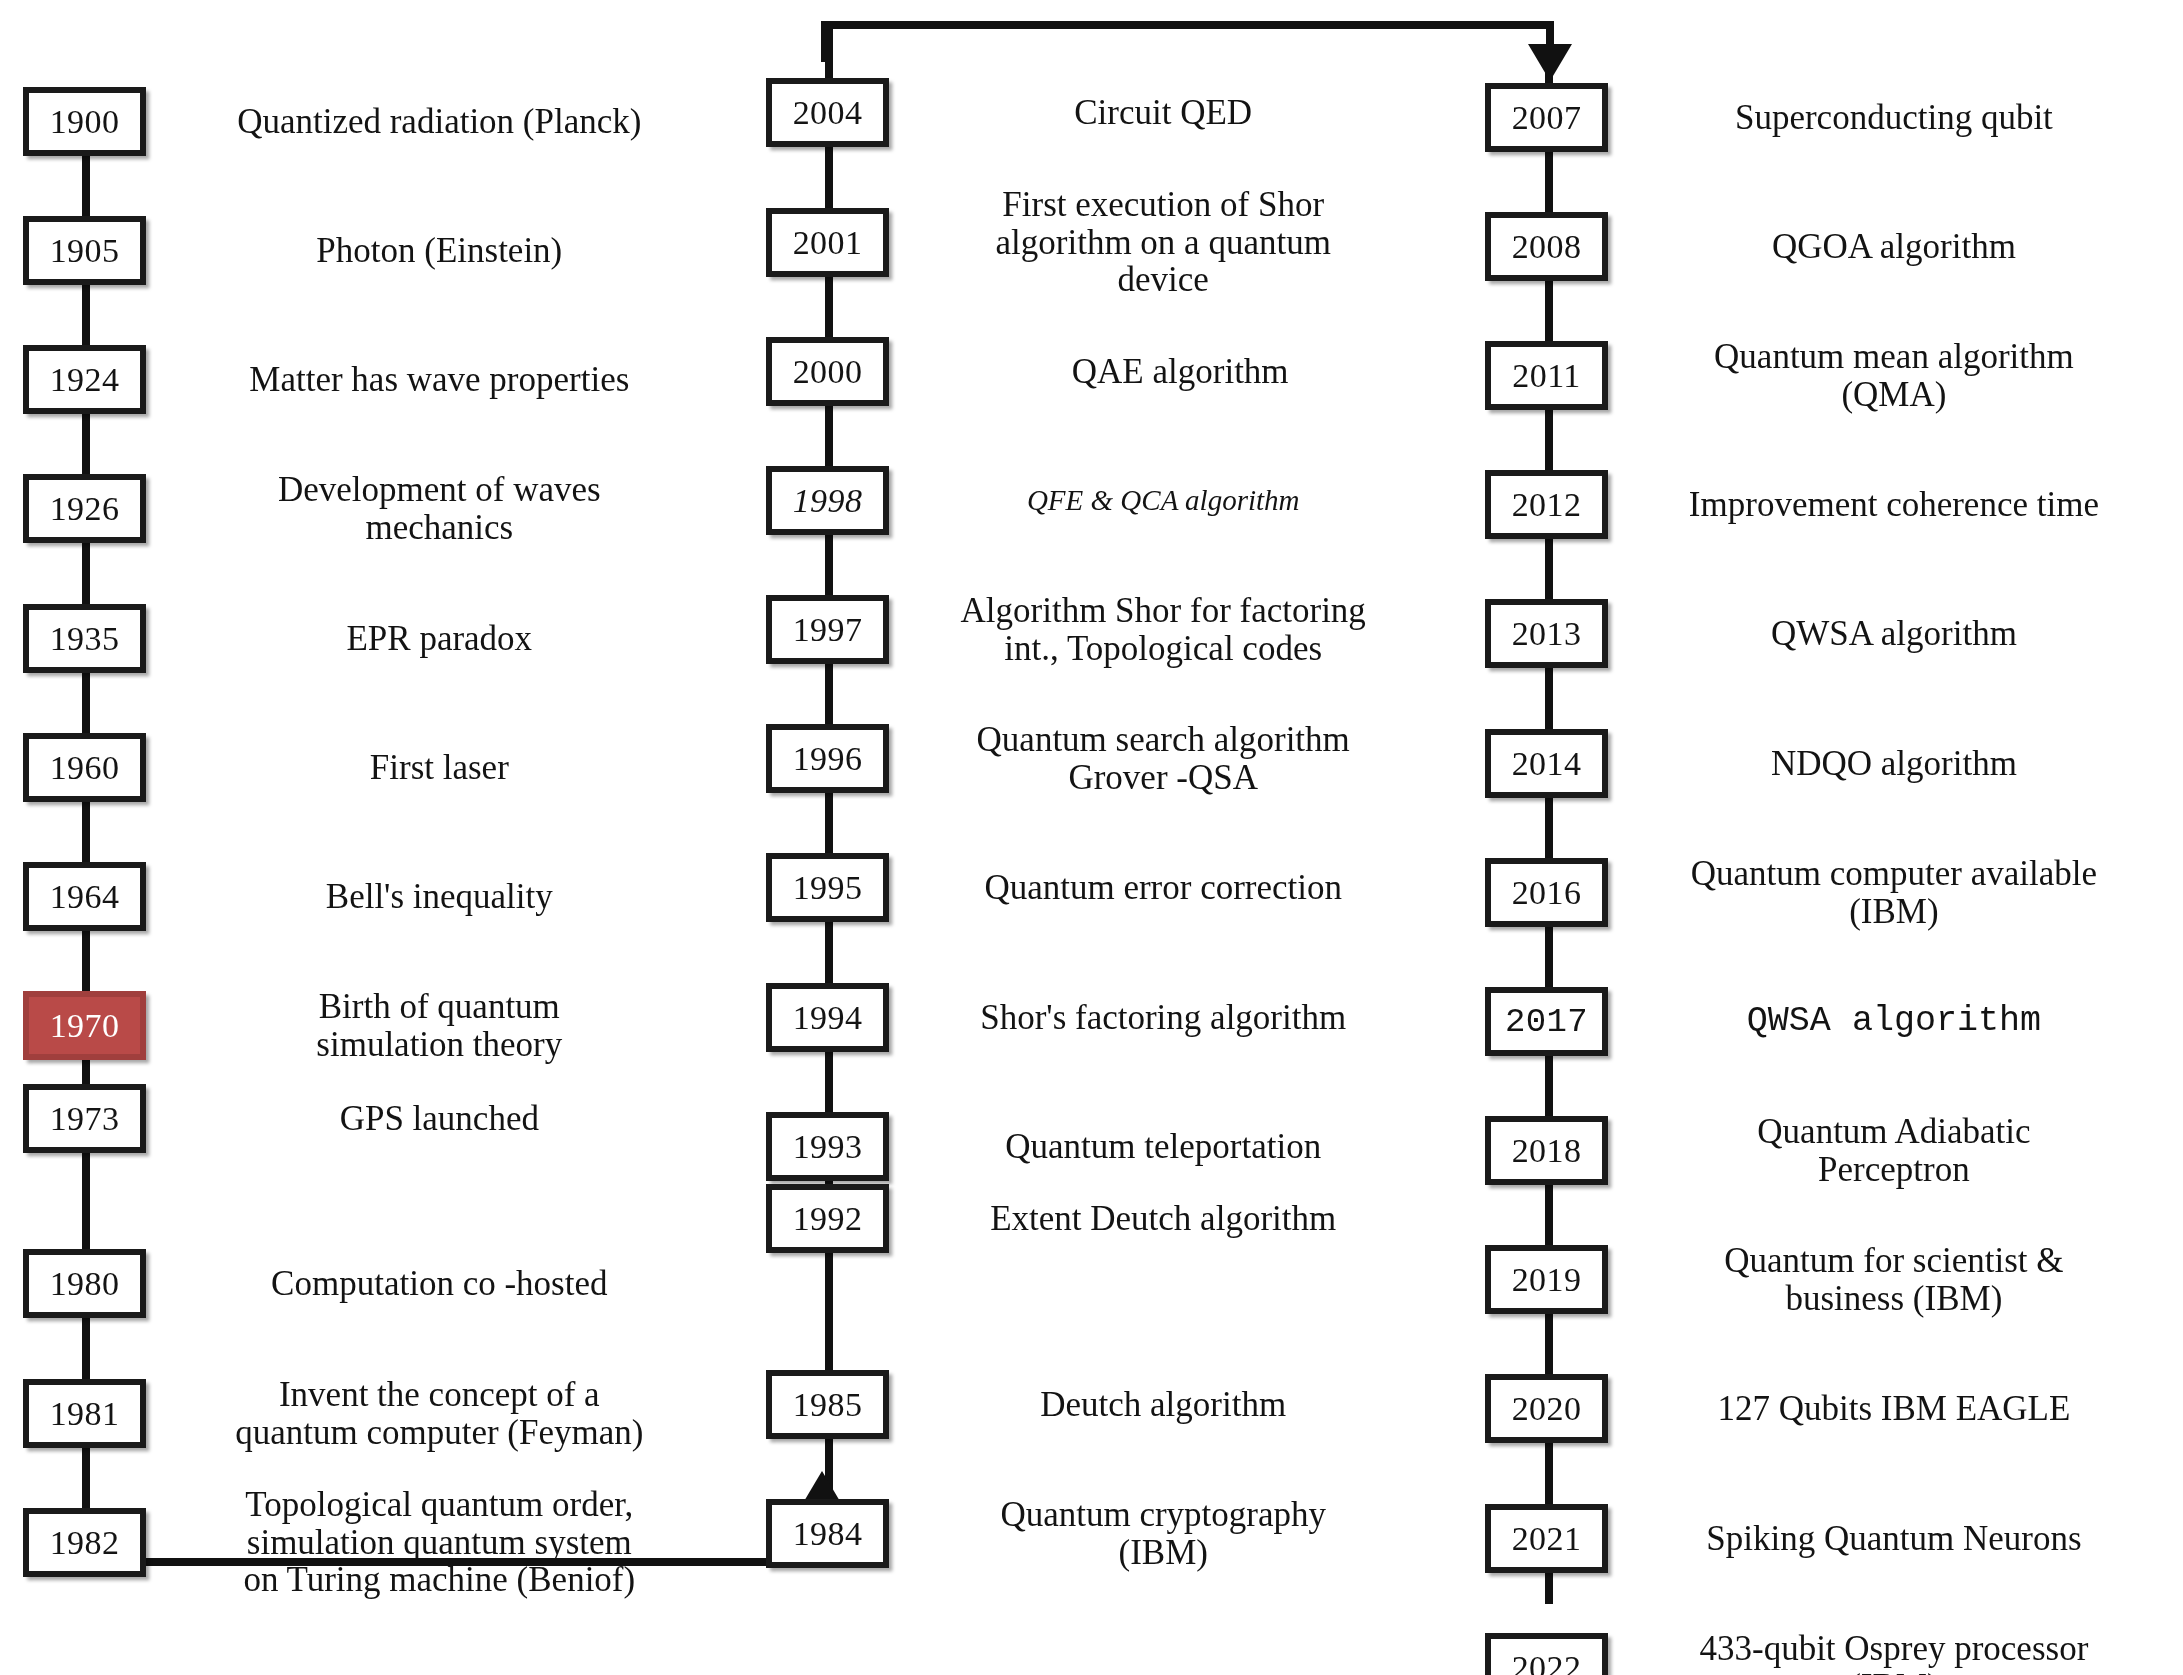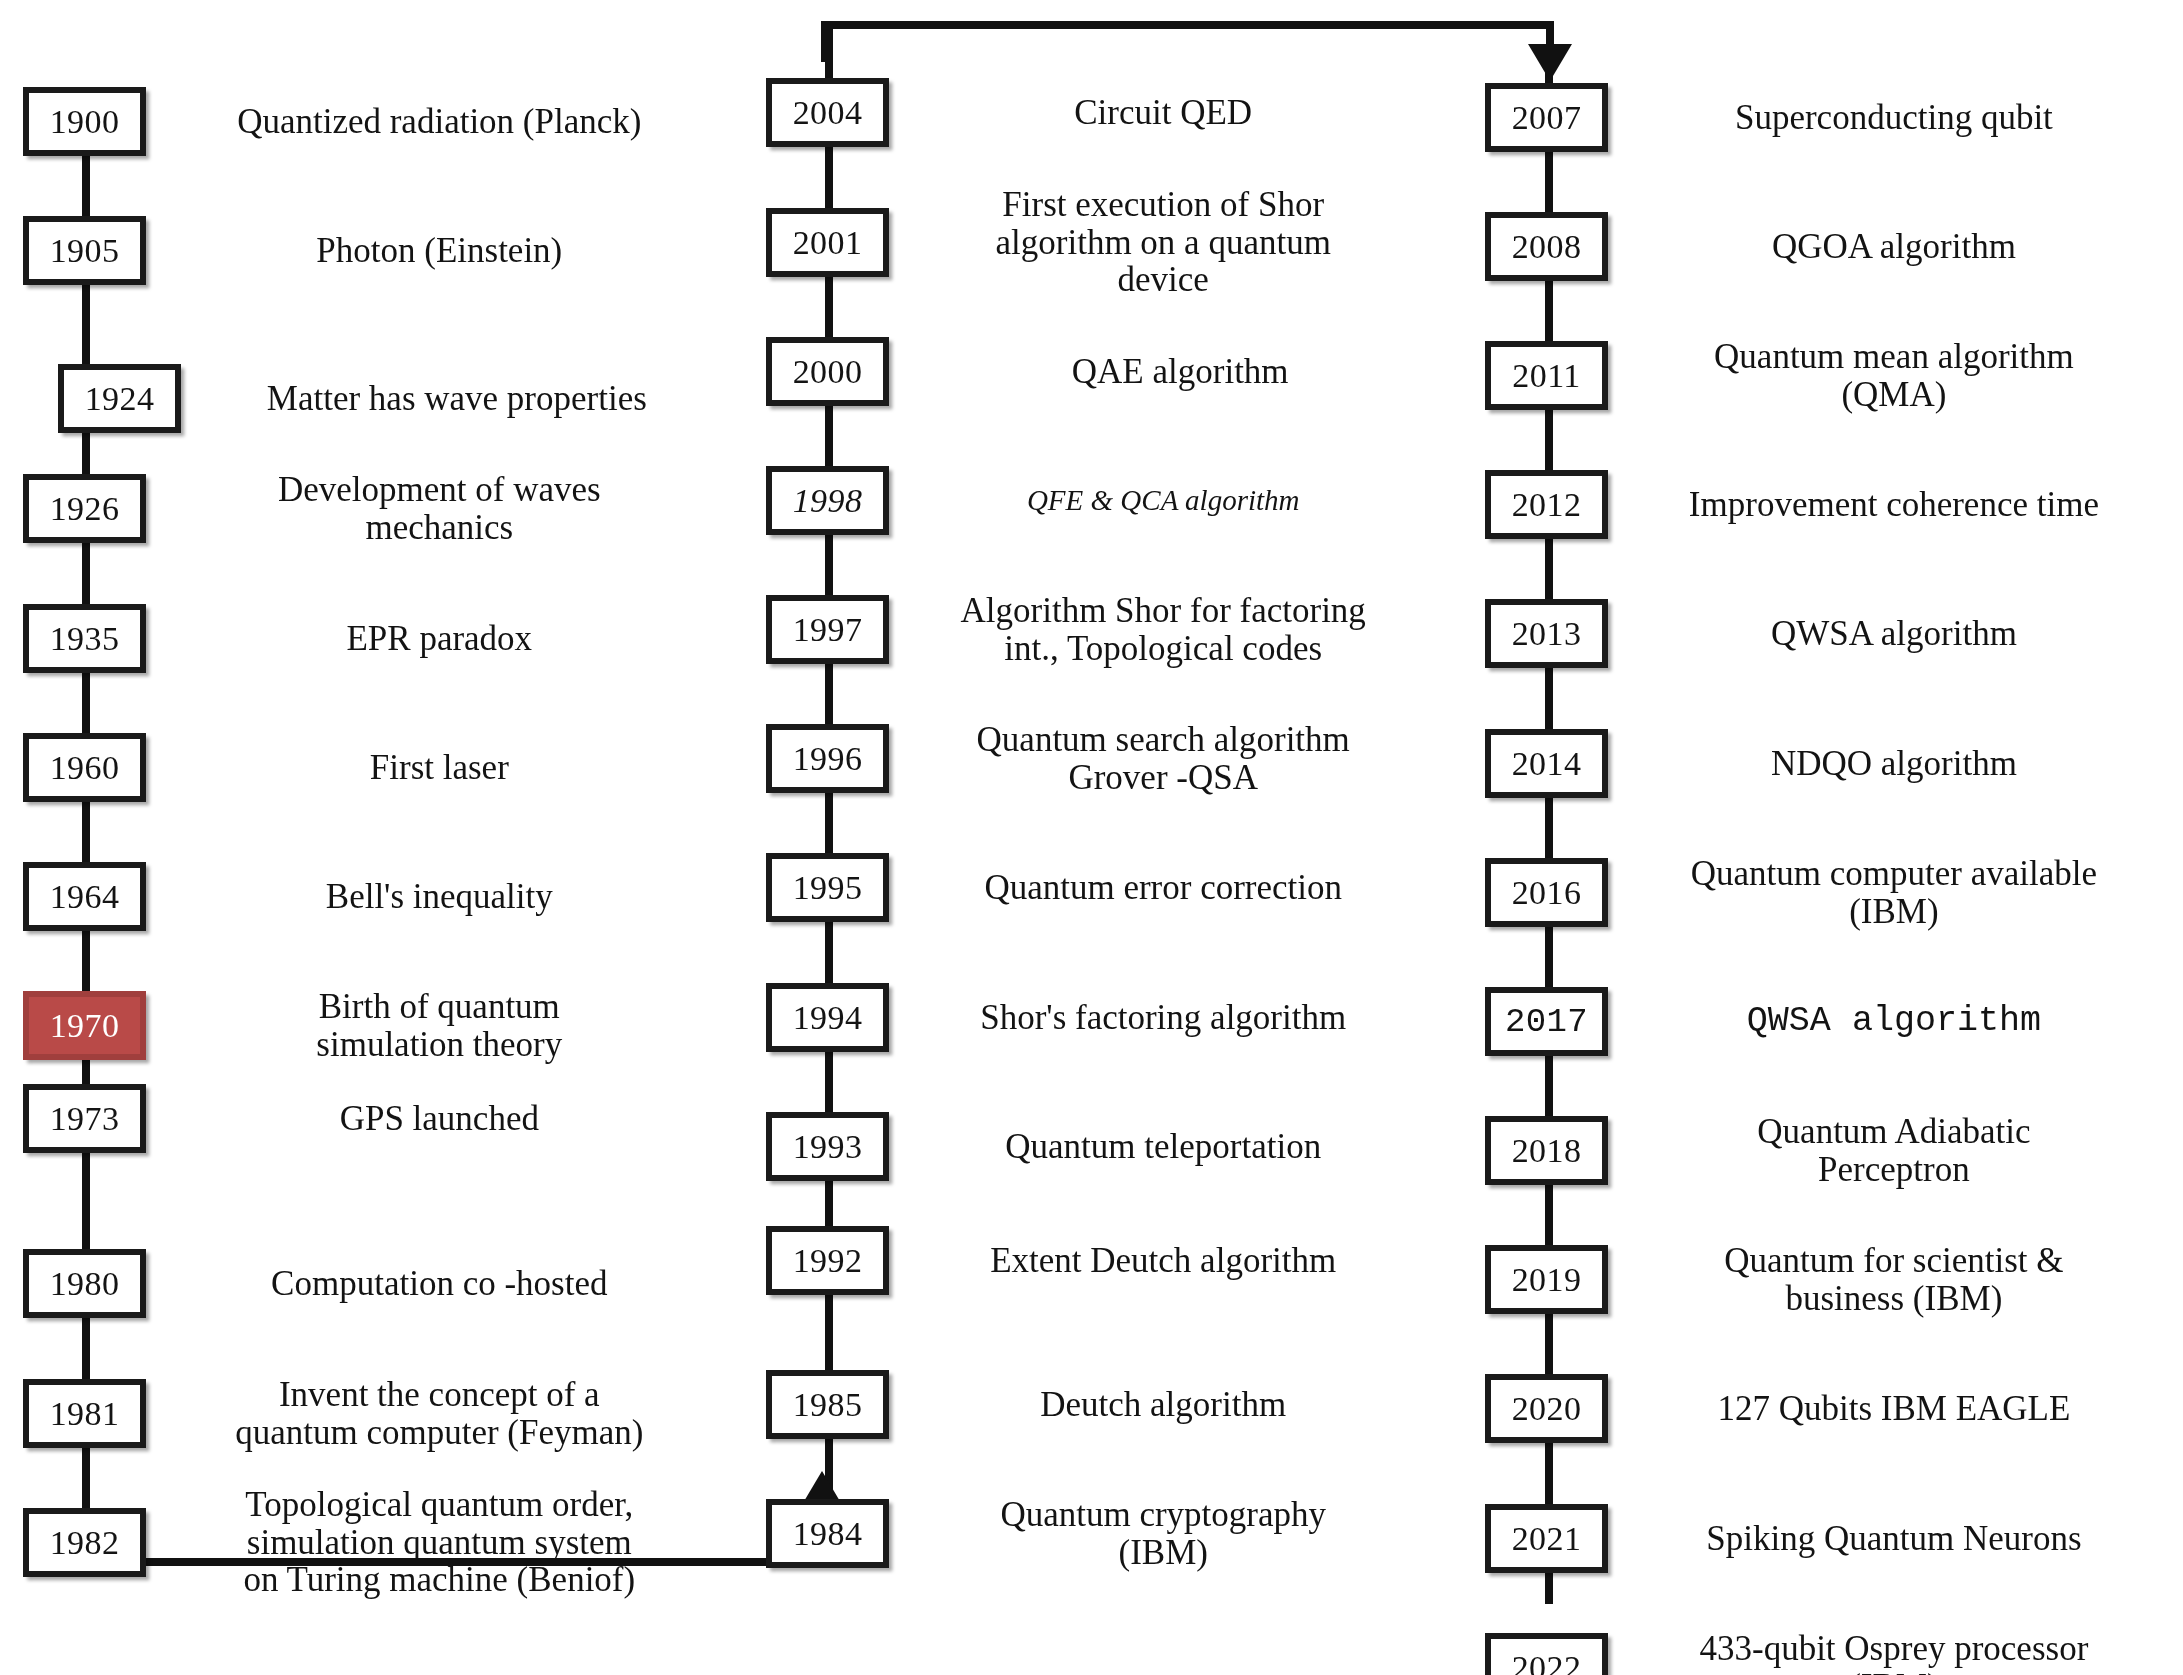--- a/index.html
+++ b/index.html
@@ -147,21 +147,21 @@
           <span class="year-text">1900</span>
         </div>
         <div class="event-label">Quantized radiation (Planck)</div>
       </div>
       <div class="row" style="top: 186px;">
         <div class="year-box">
           <span class="year-text">1905</span>
         </div>
         <div class="event-label">Photon (Einstein)</div>
       </div>
-      <div class="row" style="top: 334px; margin-left: 35px;">
+      <div class="row" style="top: 315px;">
         <div class="year-box">
           <span class="year-text">1924</span>
         </div>
         <div class="event-label">Matter has wave properties</div>
       </div>
       <div class="row" style="top: 444px;">
         <div class="year-box">
           <span class="year-text">1926</span>
         </div>
         <div class="event-label">Development of waves
@@ -274,21 +274,21 @@
           <span class="year-text">1994</span>
         </div>
         <div class="event-label">Shor's factoring algorithm</div>
       </div>
       <div class="row" style="top: 1082px;">
         <div class="year-box">
           <span class="year-text">1993</span>
         </div>
         <div class="event-label">Quantum teleportation</div>
       </div>
-      <div class="row" style="top: 1196px; justify-content: space-between;">
+      <div class="row" style="top: 1154px; justify-content: space-between;">
         <div class="year-box">
           <span class="year-text">1992</span>
         </div>
         <div class="event-label">Extent Deutch algorithm</div>
       </div>
       <div class="row" style="top: 1340px;">
         <div class="year-box">
           <span class="year-text">1985</span>
         </div>
         <div class="event-label">Deutch algorithm</div>

